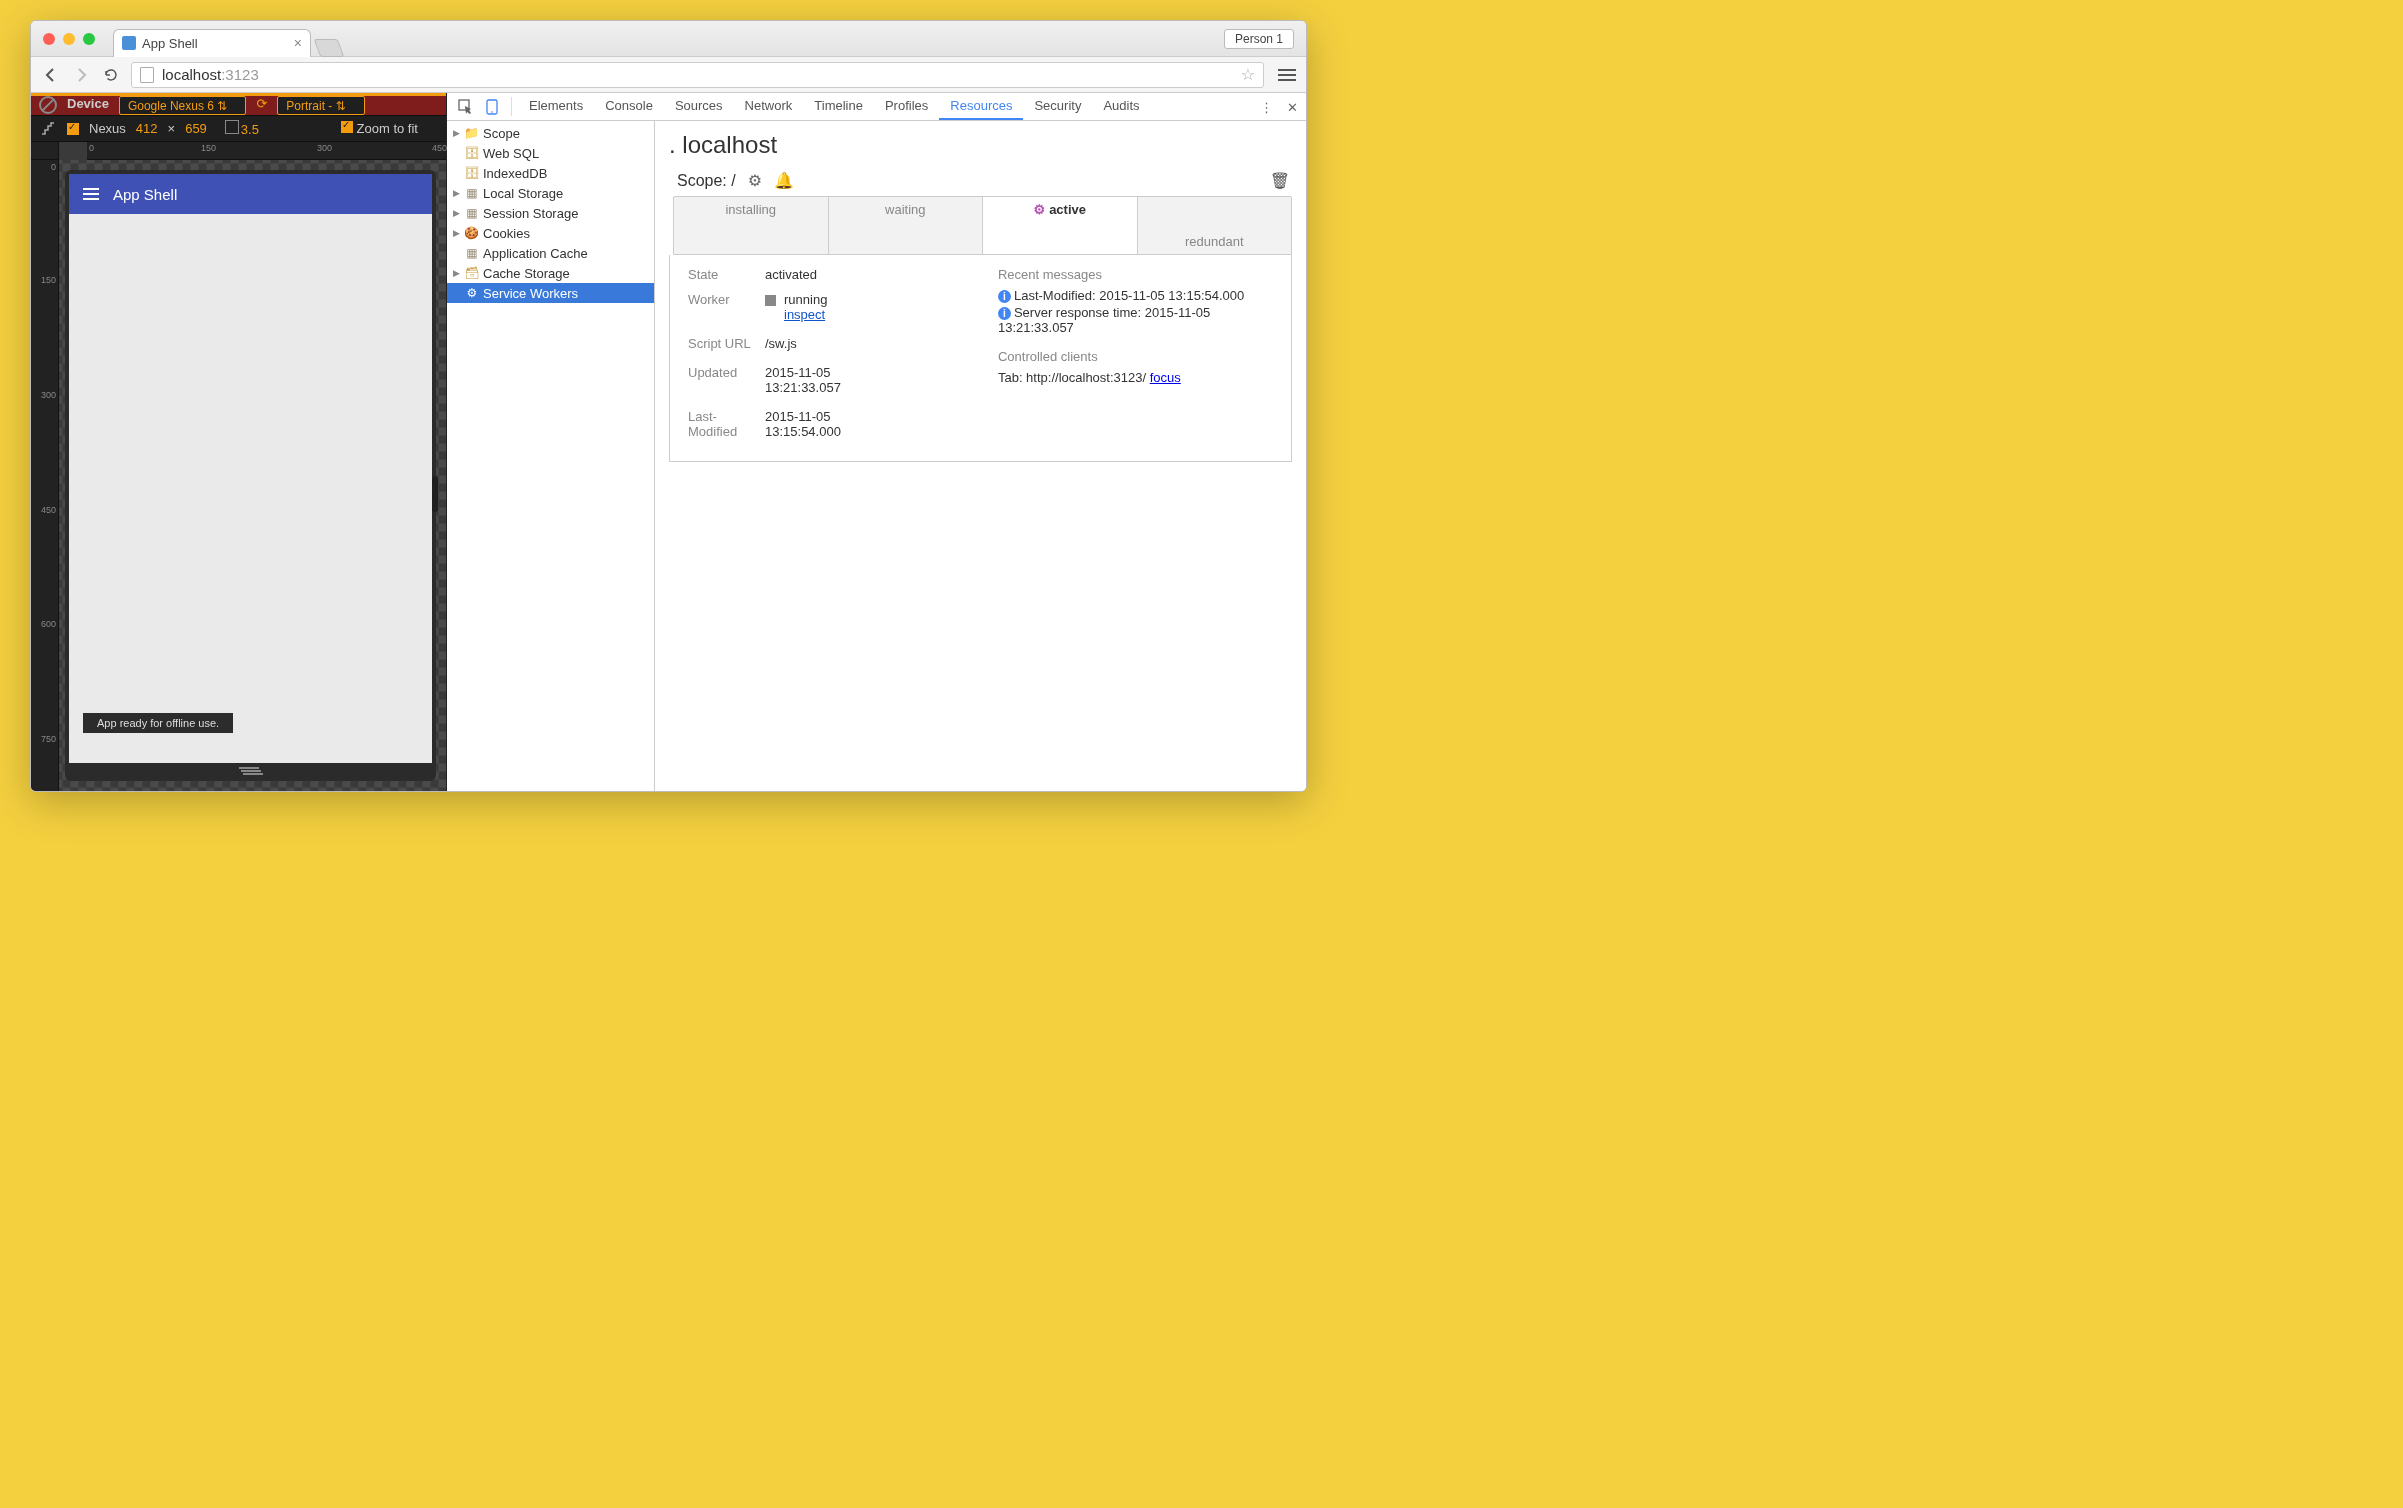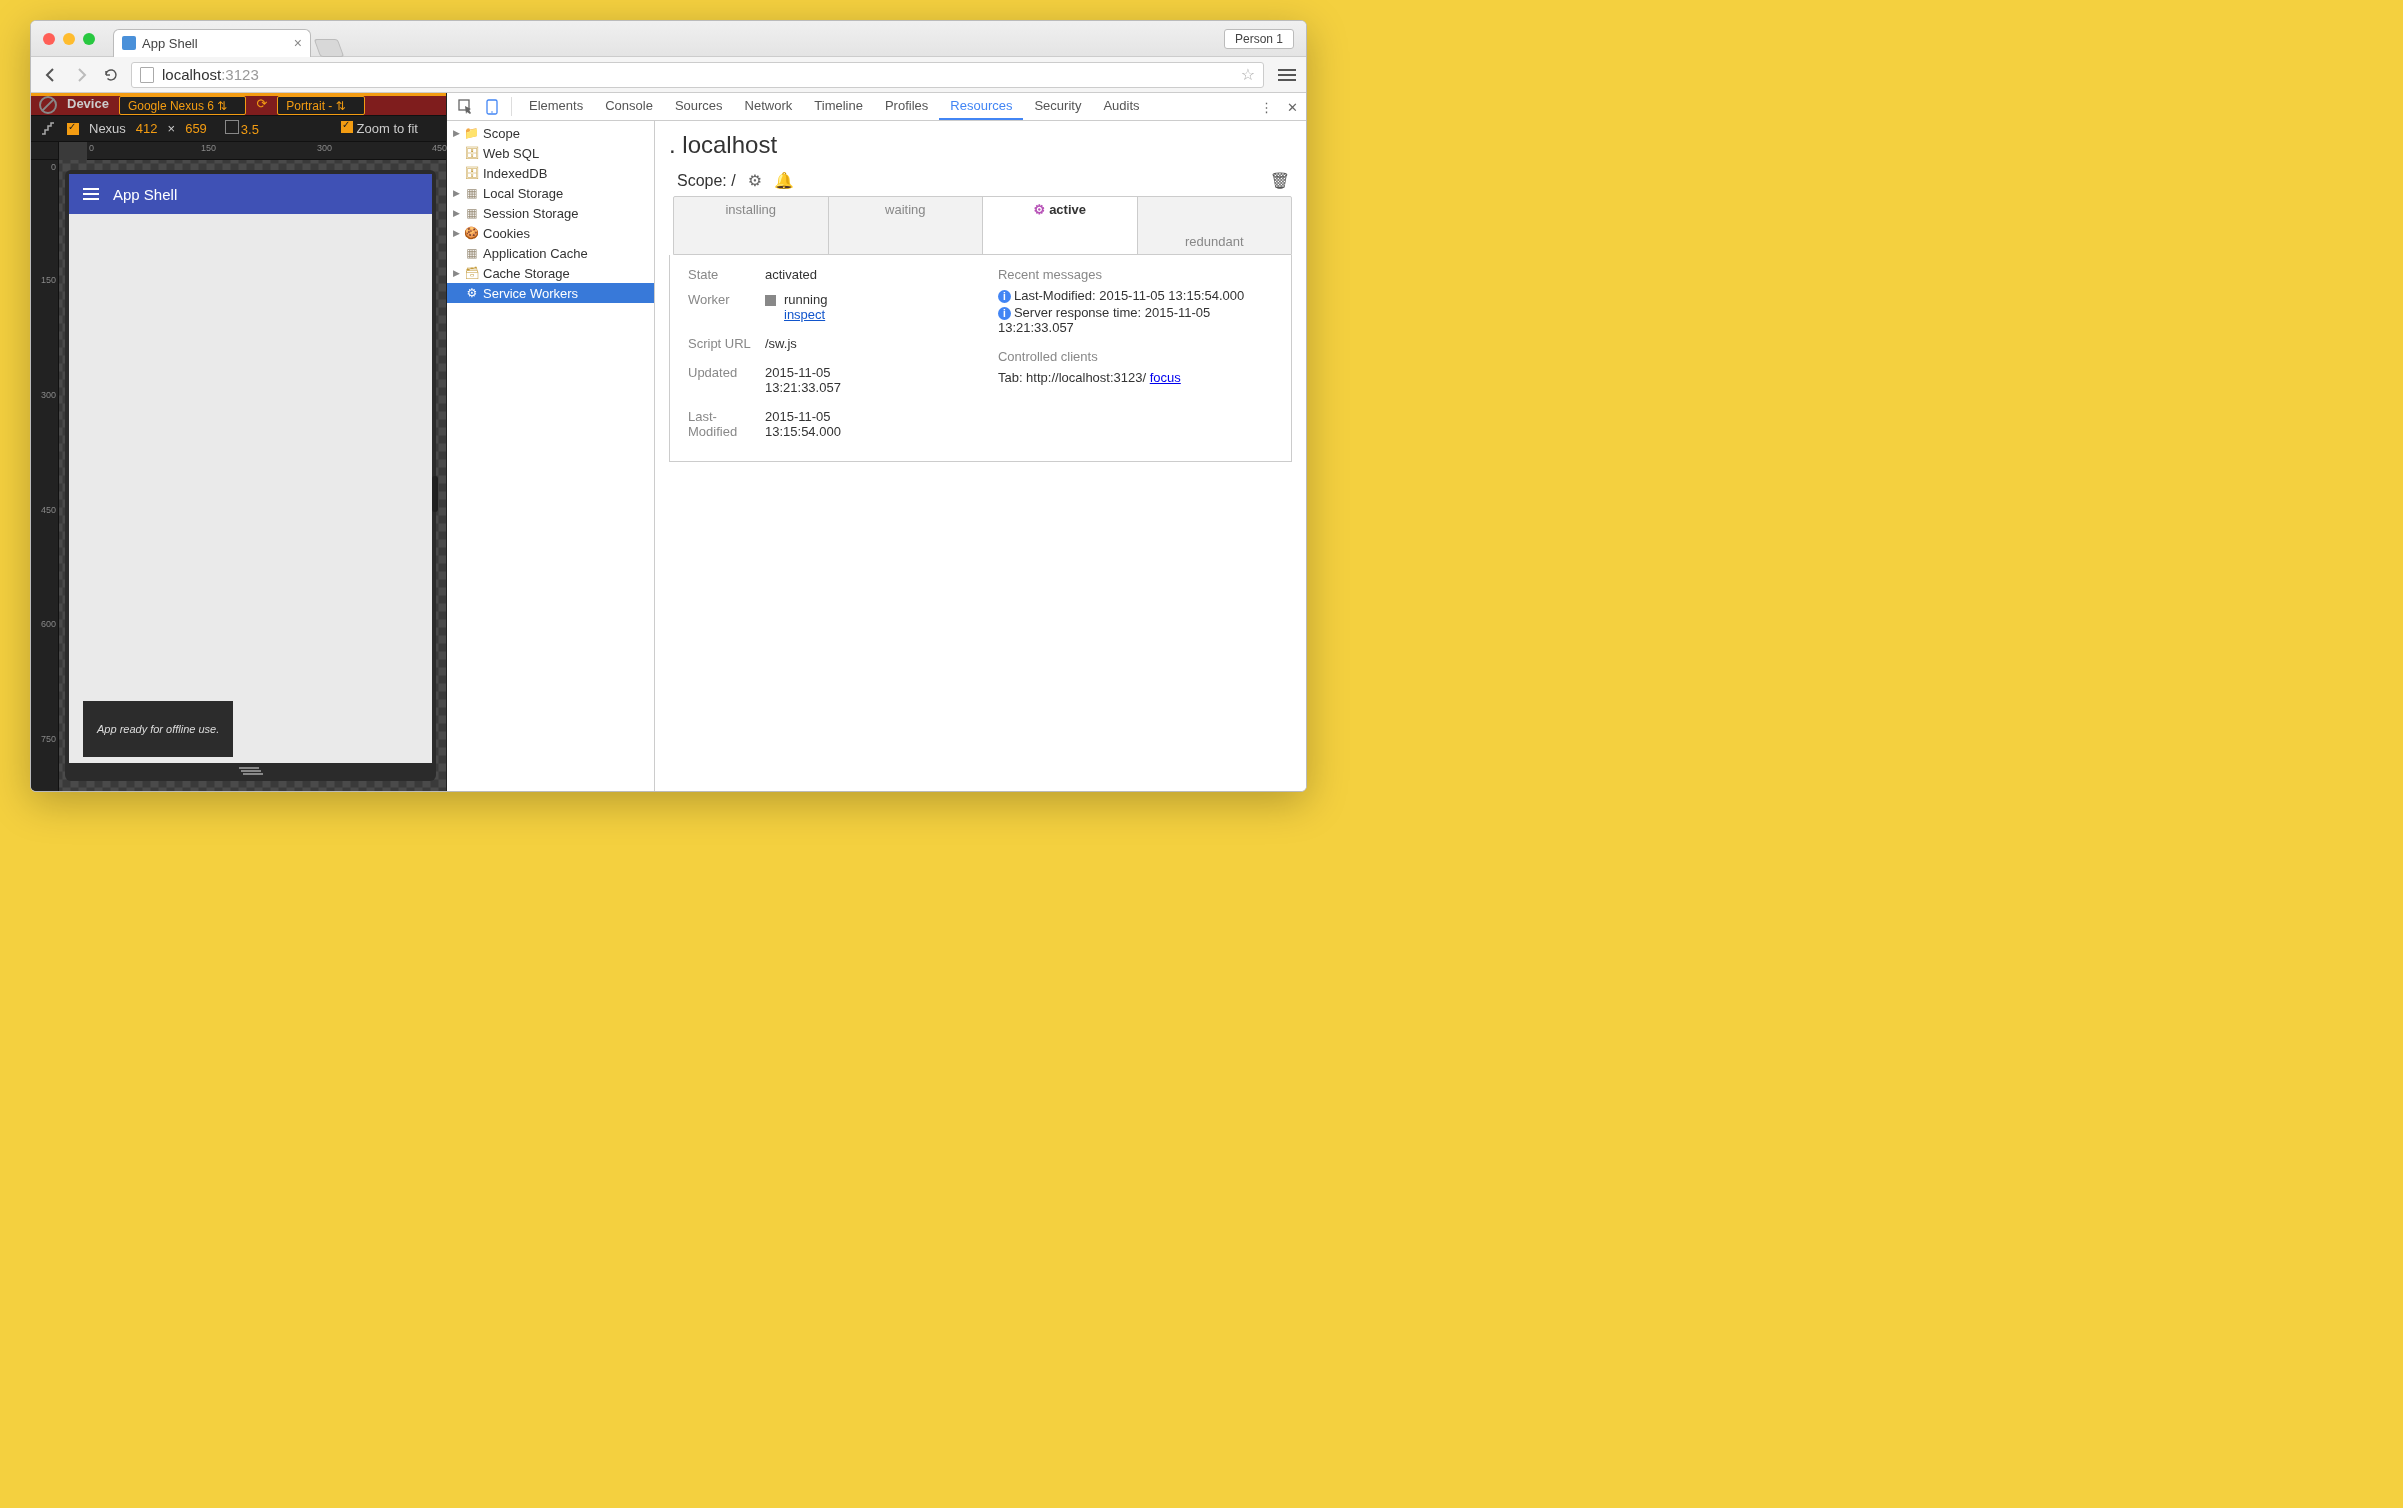--- a/index.html
+++ b/index.html
@@ -43,21 +43,21 @@
 .ruler-h .tick { position: absolute; top: 1px; }
 .ruler-v { width: 28px; background: #222; color: #888; font-size: 9px; position: relative; border-right: 1px solid #111; }
 .ruler-v .tick { position: absolute; right: 2px; }
 .device-body { flex: 1; display: flex; position: relative; background: repeating-conic-gradient(#4a4a4a 0% 25%, #3a3a3a 0% 50%) 50% / 16px 16px; }
 .phone-frame { background: #2b2b2b; border-radius: 6px; margin: 10px 10px 10px 6px; flex: 1; display: flex; flex-direction: column; padding: 4px 4px 18px; position: relative; }
 .phone-screen { flex: 1; background: #eaeaea; position: relative; overflow: hidden; }
 .app-bar { background: #3f51b5; height: 40px; display: flex; align-items: center; padding: 0 14px; color: #fff; gap: 14px; }
 .hamb { display: flex; flex-direction: column; gap: 3px; }
 .hamb div { width: 16px; height: 2px; background: #fff; }
 .card { background: #fff; margin: 14px; padding: 18px 18px 26px; box-shadow: 0 1px 3px rgba(0,0,0,0.2); font-size: 22px; font-weight: 700; color: #222; }
-.toast { position: absolute; bottom: 6px; left: 14px; background: #2c2c2c; color: #ddd; font-size: 11px; padding: 22px 14px; font-style: italic; }
+.toast { position: absolute; bottom: 30px; left: 14px; background: #2c2c2c; color: #ddd; font-size: 11px; padding: 4px 14px; }
 .softbtns { position: absolute; bottom: 3px; left: 0; right: 0; height: 14px; display: flex; justify-content: center; align-items: center; }
 .softbtns .bar { width: 20px; height: 2px; background: #888; box-shadow: -2px -3px 0 #888, 2px 3px 0 #888; }
 .phone-side { position: absolute; right: -2px; top: 50%; width: 6px; height: 36px; background: #202020; border-radius: 3px; }
 .devtools { flex: 1; display: flex; flex-direction: column; background: #fff; overflow: hidden; }
 .dt-tabbar { height: 28px; border-bottom: 1px solid #ccc; display: flex; align-items: stretch; padding: 0 6px; font-size: 13px; color: #555; position: relative; }
 .dt-iconbtn { width: 26px; display: flex; align-items: center; justify-content: center; }
 .dt-iconbtn.active { color: #4285f4; }
 .dt-tab { padding: 0 11px; display: flex; align-items: center; border-bottom: 2px solid transparent; cursor: default; }
 .dt-tab.active { color: #4285f4; border-bottom-color: #4285f4; }
 .dt-right { position: absolute; right: 8px; top: 0; height: 28px; display: flex; align-items: center; gap: 14px; color: #666; }

